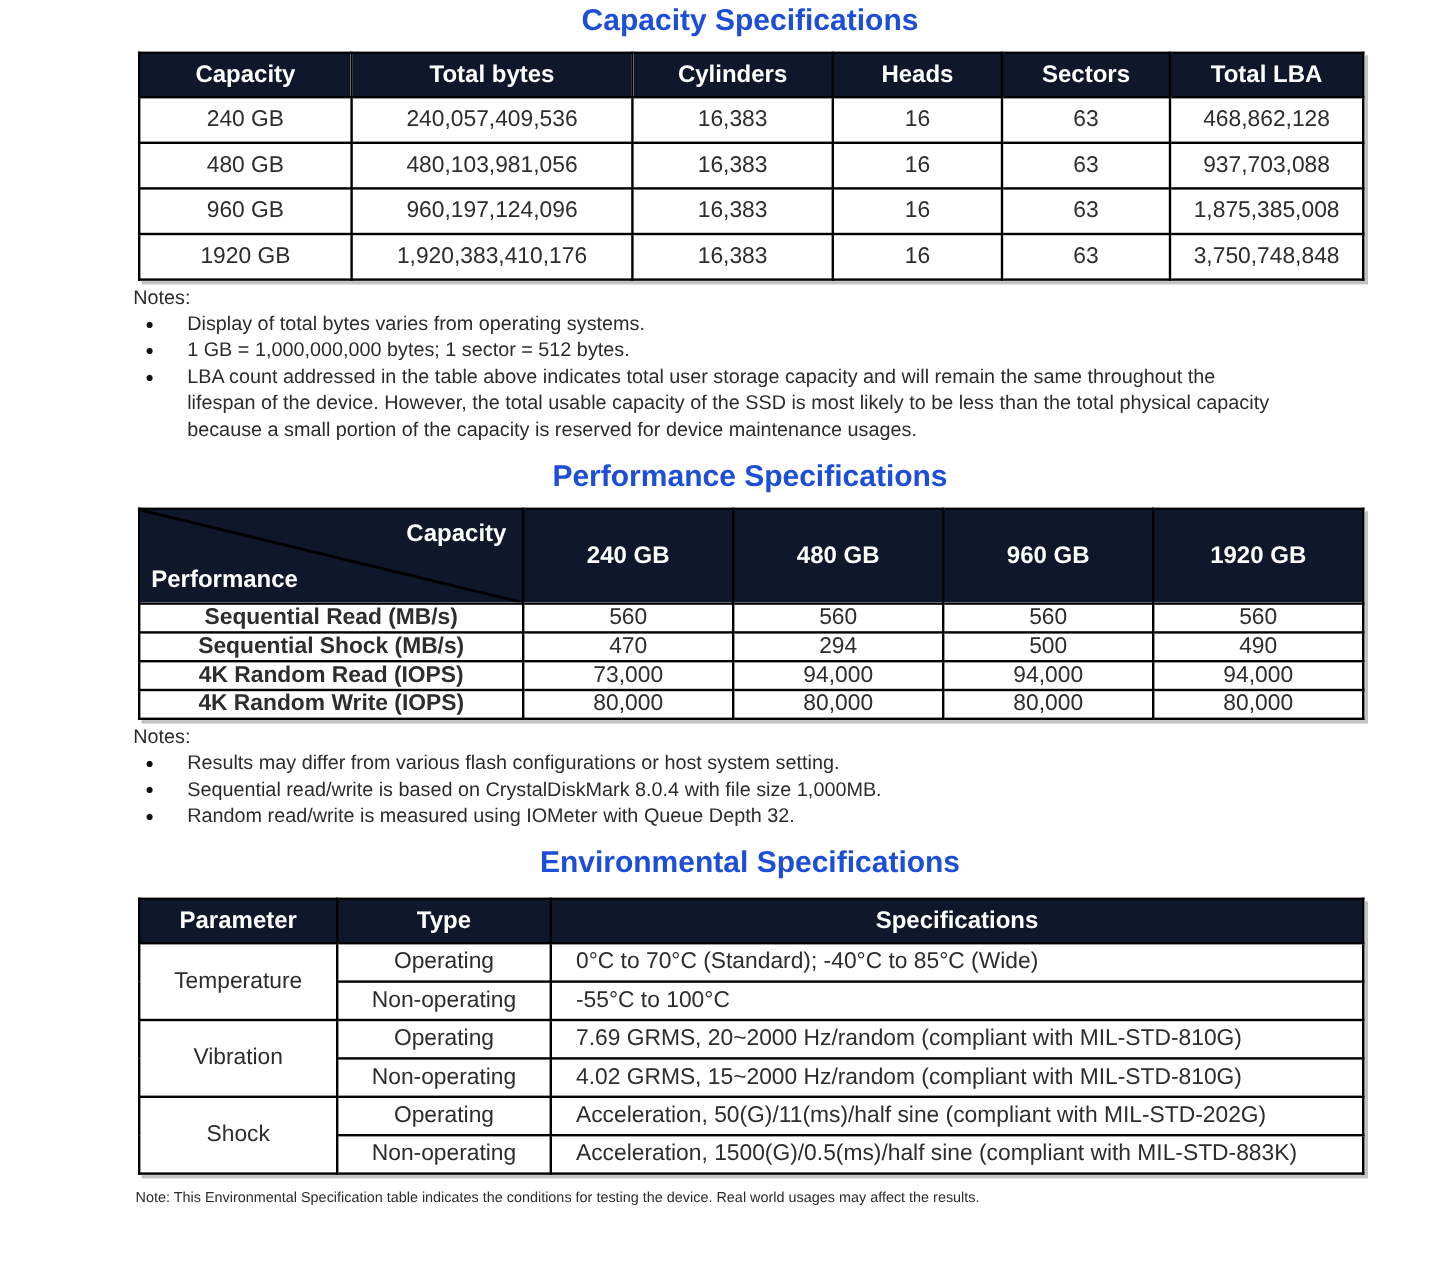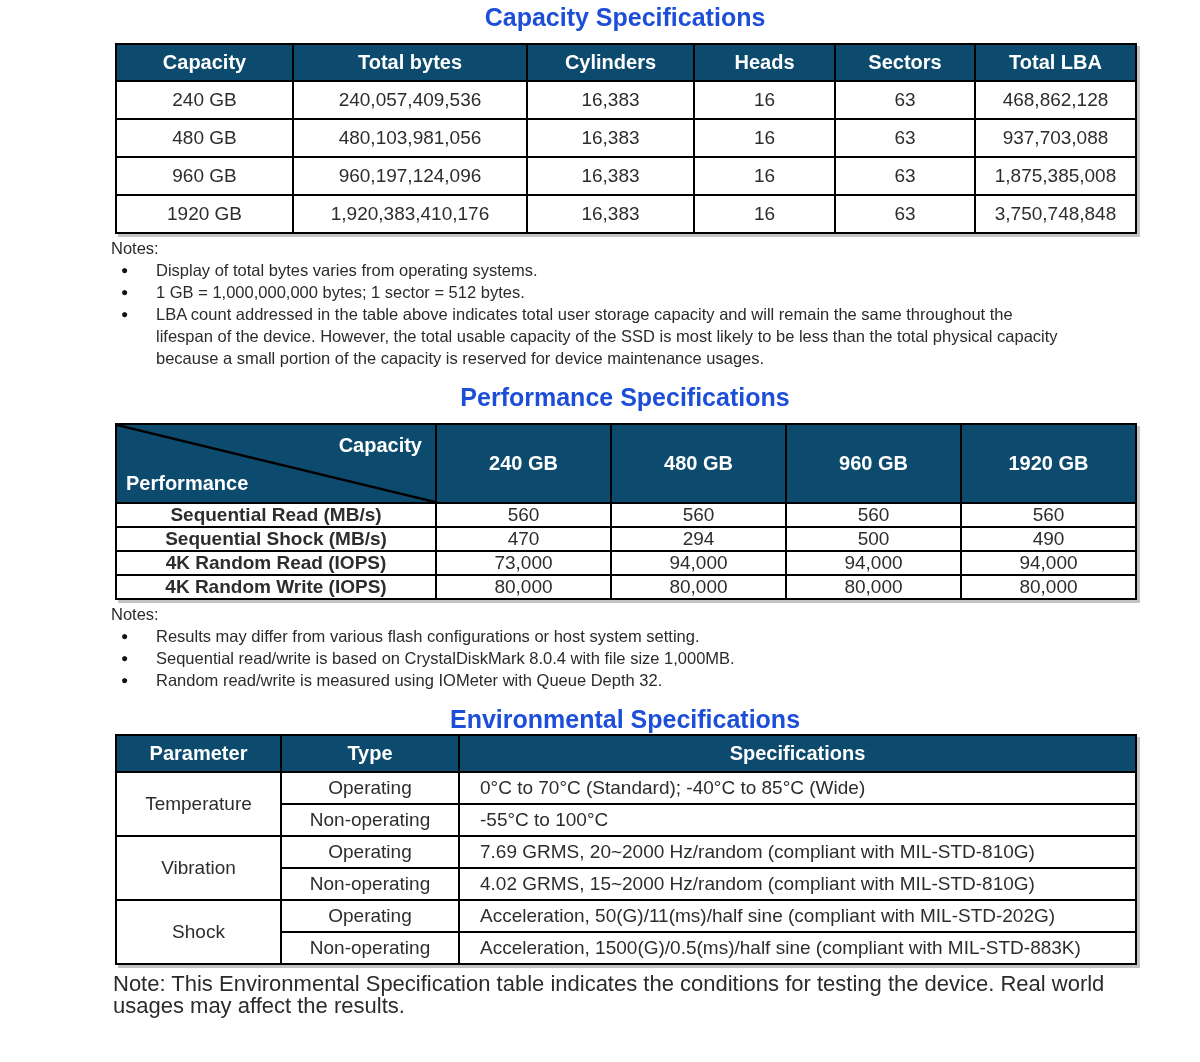--- a/index.html
+++ b/index.html
@@ -25,21 +25,21 @@
     table-layout: fixed;
     box-shadow: 3px 3px 0 rgba(145,145,145,0.55);
     background: #fff;
   }
   table.spec-table th, table.spec-table td {
     border: 2px solid #000;
     text-align: center; vertical-align: middle;
     padding: 0; overflow: hidden; white-space: nowrap;
   }
   table.spec-table th {
-    background: #0c4a6e; color: #ffffff;
+    background: #0f172a; color: #ffffff;
     font-size: 20px; font-weight: bold;
   }
   table.spec-table td { font-size: 19px; color: #2d2d2d; }
 
   
   #cap-table { margin-top: 11px; }
   #cap-table th { height: 37px; }
   #cap-table td { height: 38px; }
 
   
@@ -59,25 +59,25 @@
 
   
   .notes { margin: 3px 0 0 111px; font-size: 16.5px; line-height: 22px; color: #2b2b2b; }
   .notes-label { }
   .note-item { position: relative; padding-left: 45px; max-width: 1000px; white-space: normal; }
   .bullet { position: absolute; left: 10px; top: 0; font-size: 12px; color: #111; }
   .note-wide { max-width: 958px; }
 
   .gap-before-title { margin-top: 14px; }
   #perf-table { margin-top: 11px; }
-  #env-table { }
+  #env-table { margin-top: 14px; }
 
   .footnote {
     margin: 8px 0 0 113px; width: 1015px;
-    font-size: 22px; line-height: 22px; color: #2b2b2b;
+    font-size: 12px; line-height: 22px; color: #2b2b2b;
   }
 </style>
 </head>
 <body>
 
 <div class="page">
 
   <div class="section-title">Capacity Specifications</div>
 
   <table class="spec-table" id="cap-table">

